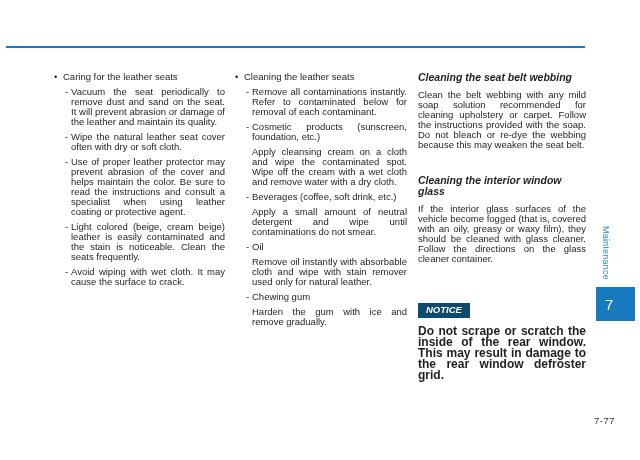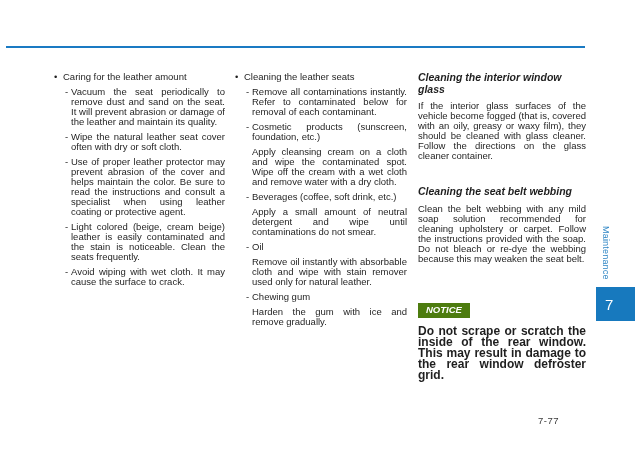--- a/index.html
+++ b/index.html
@@ -14,47 +14,47 @@
   .col3{left:418px;width:168px;}
   .li-title{position:relative;padding-left:15px;margin-bottom:5px;text-align:left;}
   .li-title .mk{position:absolute;left:6px;}
   .di{position:relative;padding-left:23px;margin-bottom:5px;}
   .di .mk{position:absolute;left:17px;}
   .sub{padding-left:23px;margin-bottom:5px;}
   .heading{font-weight:bold;font-style:italic;font-size:10.5px;line-height:11.5px;margin:0 0 6px 0;text-align:left;}
   .section{margin-bottom:25px;}
   .section:last-of-type{margin-bottom:0;}
   .notice-badge{
-    display:inline-block;background:#4d7c0f;color:#ffffff;font-weight:bold;font-style:italic;
+    display:inline-block;background:#0c4a6e;color:#ffffff;font-weight:bold;font-style:italic;
     font-size:9.5px;line-height:10px;padding:2px 8px 3px 8px;margin:14px 0 8px 0;
   }
   .notice-text{font-weight:bold;font-size:12px;line-height:11px;}
   .side-label{
     position:absolute;left:601px;top:226px;height:60px;
     writing-mode:vertical-rl;text-orientation:mixed;
     font-size:9px;letter-spacing:0.2px;color:#2f86c5;
   }
   .chapter-box{
     position:absolute;left:596px;top:287px;width:39px;height:34px;background:#1779be;
     color:#ffffff;display:flex;align-items:center;box-sizing:border-box;padding-left:9px;
     font-size:15px;line-height:15px;
   }
-  .page-num{position:absolute;left:538px;top:415px;font-size:9.5px;color:#3a3a3a;letter-spacing:0.5px;}
+  .page-num{position:absolute;left:594px;top:415px;font-size:9.5px;color:#3a3a3a;letter-spacing:0.5px;}
 </style>
 </head>
 <body>
 
 <div class="page">
 
   <div class="top-rule"></div>
 
   <div class="col col1">
     <div class="li-title">
       <span class="mk">•</span>
-      <span>Caring for the leather amount</span>
+      <span>Caring for the leather seats</span>
     </div>
     <div class="di">
       <span class="mk">-</span>
       <span>Vacuum the seat periodically to remove dust and sand on the seat. It will prevent abrasion or damage of the leather and maintain its quality.</span>
     </div>
     <div class="di">
       <span class="mk">-</span>
       <span>Wipe the natural leather seat cover often with dry or soft cloth.</span>
     </div>
     <div class="di">
@@ -97,26 +97,26 @@
     <div class="sub">Remove oil instantly with absorbable cloth and wipe with stain remover used only for natural leather.</div>
     <div class="di">
       <span class="mk">-</span>
       <span>Chewing gum</span>
     </div>
     <div class="sub">Harden the gum with ice and remove gradually.</div>
   </div>
 
   <div class="col col3">
     <div class="section">
+      <div class="heading">Cleaning the seat belt webbing</div>
+      <div>Clean the belt webbing with any mild soap solution recommended for cleaning upholstery or carpet. Follow the instructions provided with the soap. Do not bleach or re-dye the webbing because this may weaken the seat belt.</div>
+    </div>
+    <div class="section">
       <div class="heading">Cleaning the interior window glass</div>
       <div>If the interior glass surfaces of the vehicle become fogged (that is, covered with an oily, greasy or waxy film), they should be cleaned with glass cleaner. Follow the directions on the glass cleaner container.</div>
-    </div>
-    <div class="section">
-      <div class="heading">Cleaning the seat belt webbing</div>
-      <div>Clean the belt webbing with any mild soap solution recommended for cleaning upholstery or carpet. Follow the instructions provided with the soap. Do not bleach or re-dye the webbing because this may weaken the seat belt.</div>
     </div>
     <div>
       <span class="notice-badge">NOTICE</span>
     </div>
     <div class="notice-text">Do not scrape or scratch the inside of the rear window. This may result in damage to the rear window defroster grid.</div>
   </div>
 
   <div class="side-label">Maintenance</div>
   <div class="chapter-box">
     <span>7</span>

